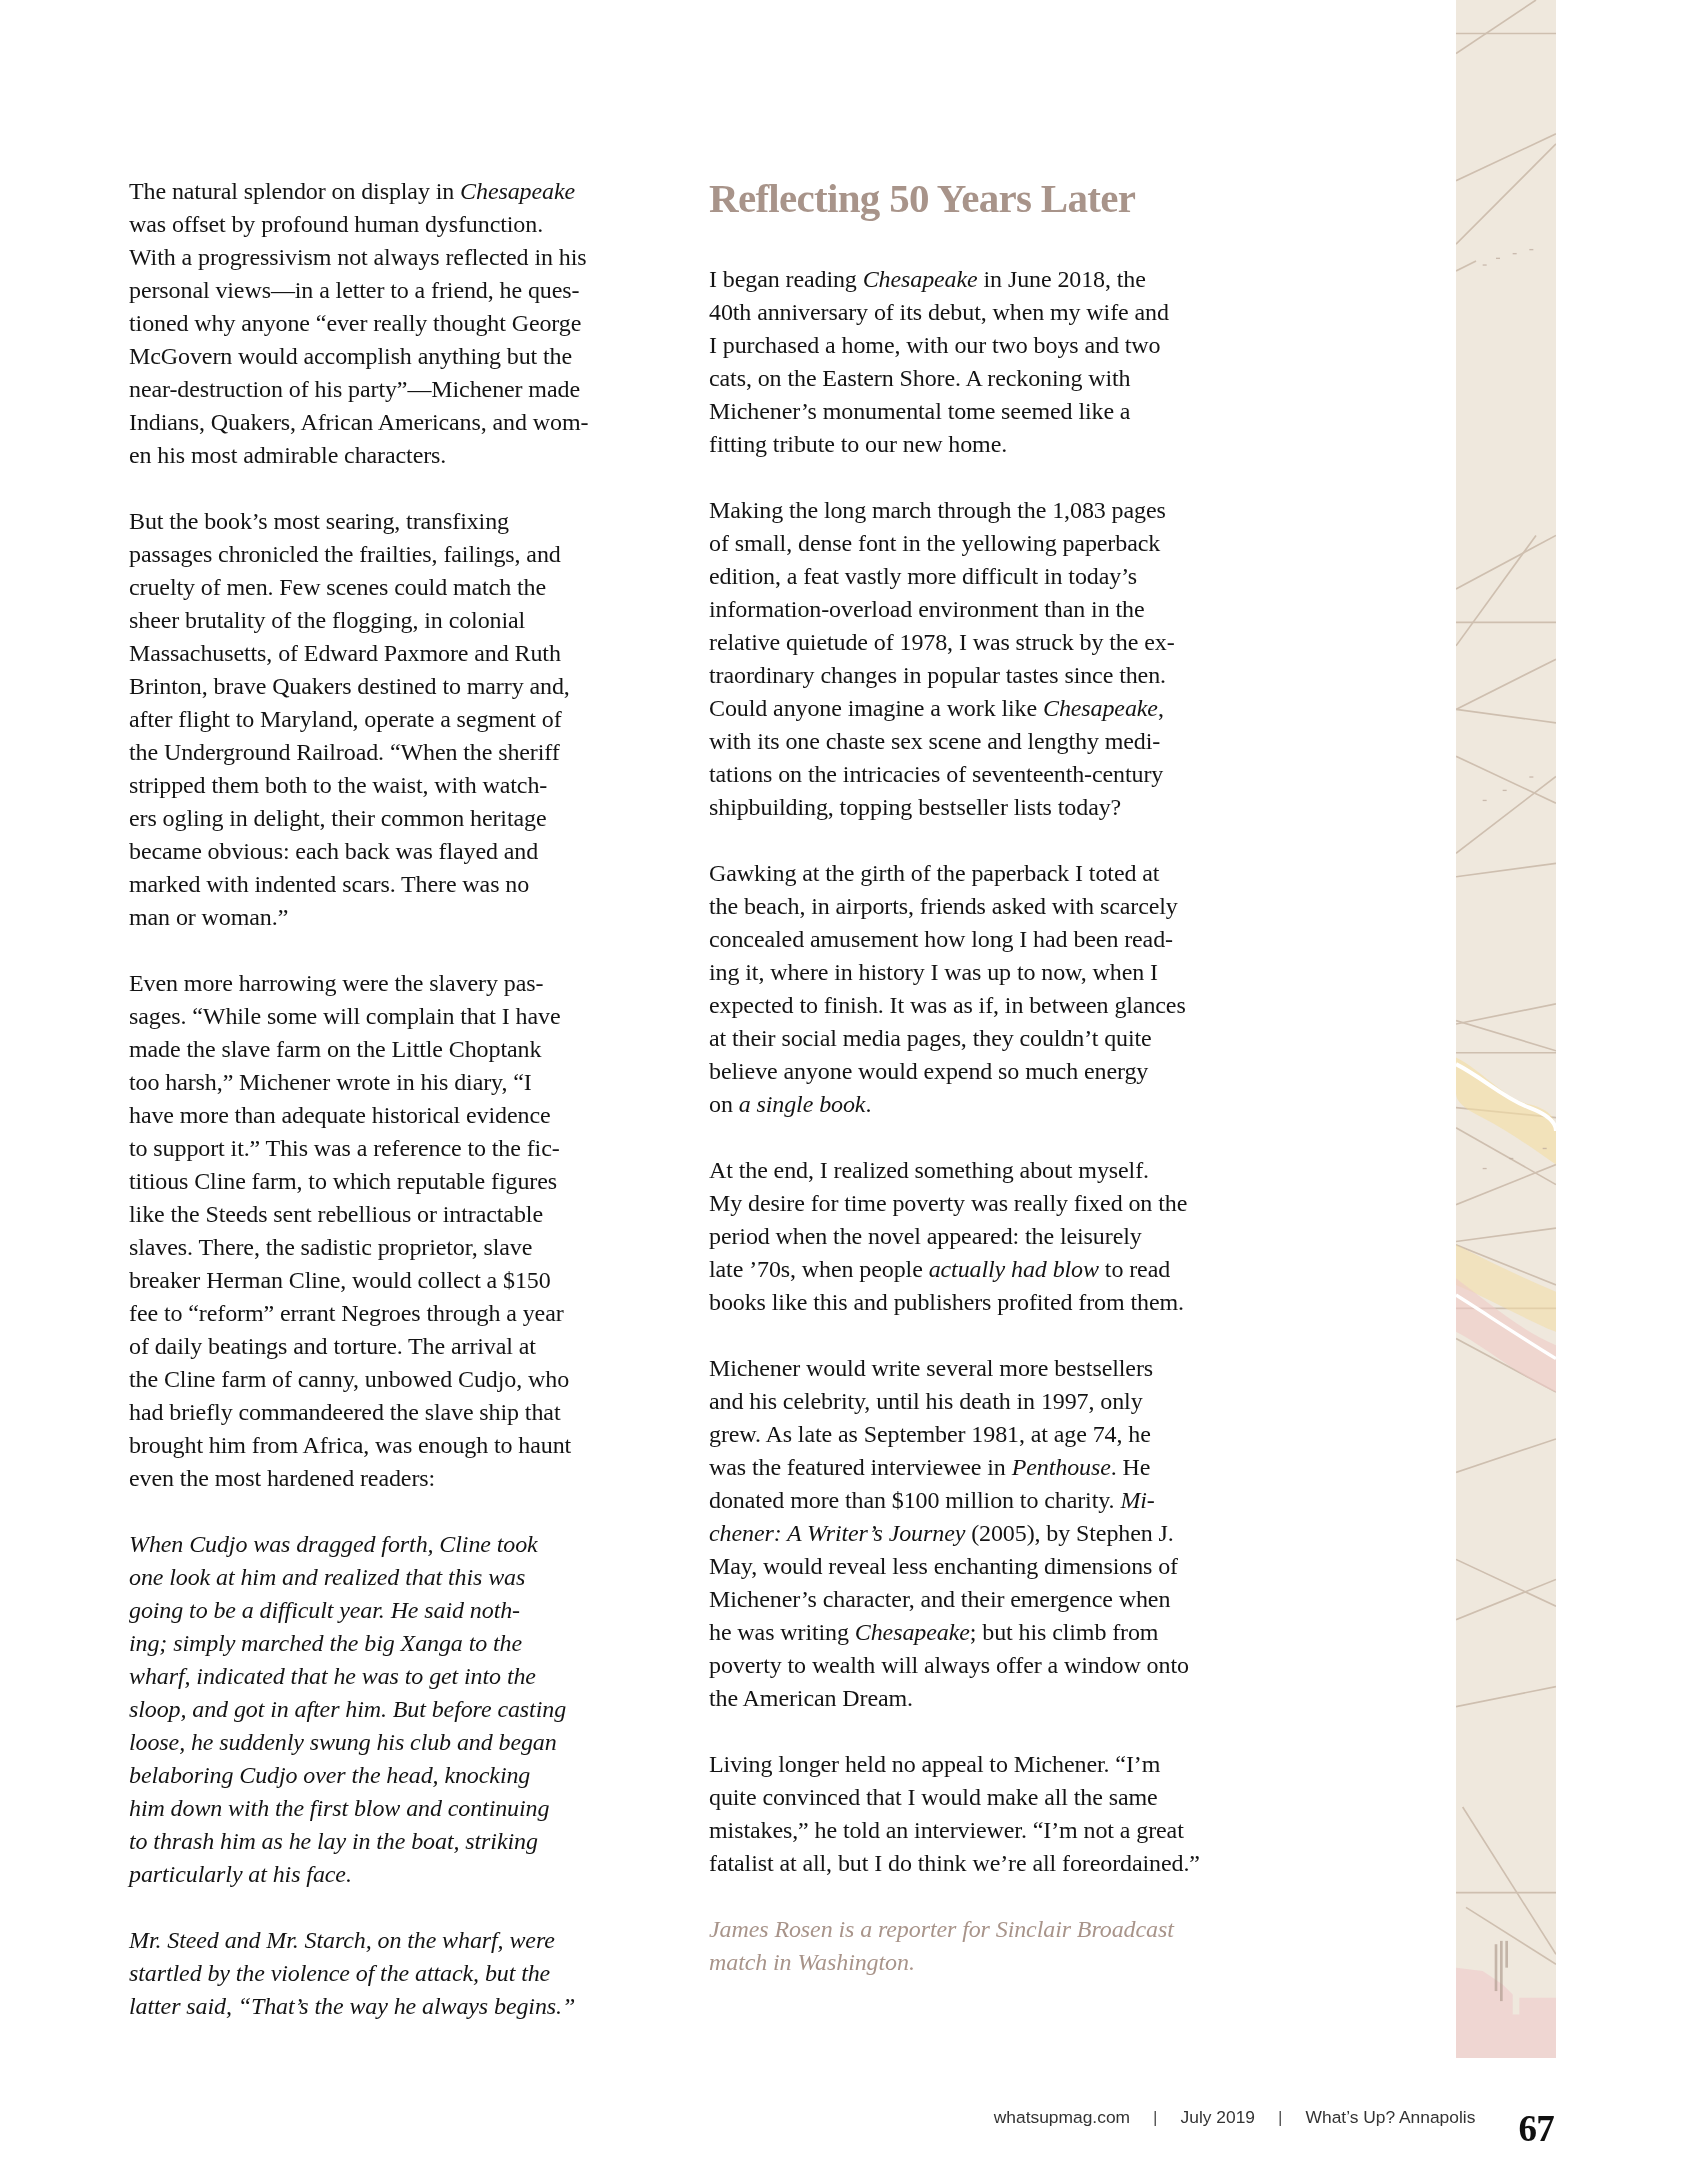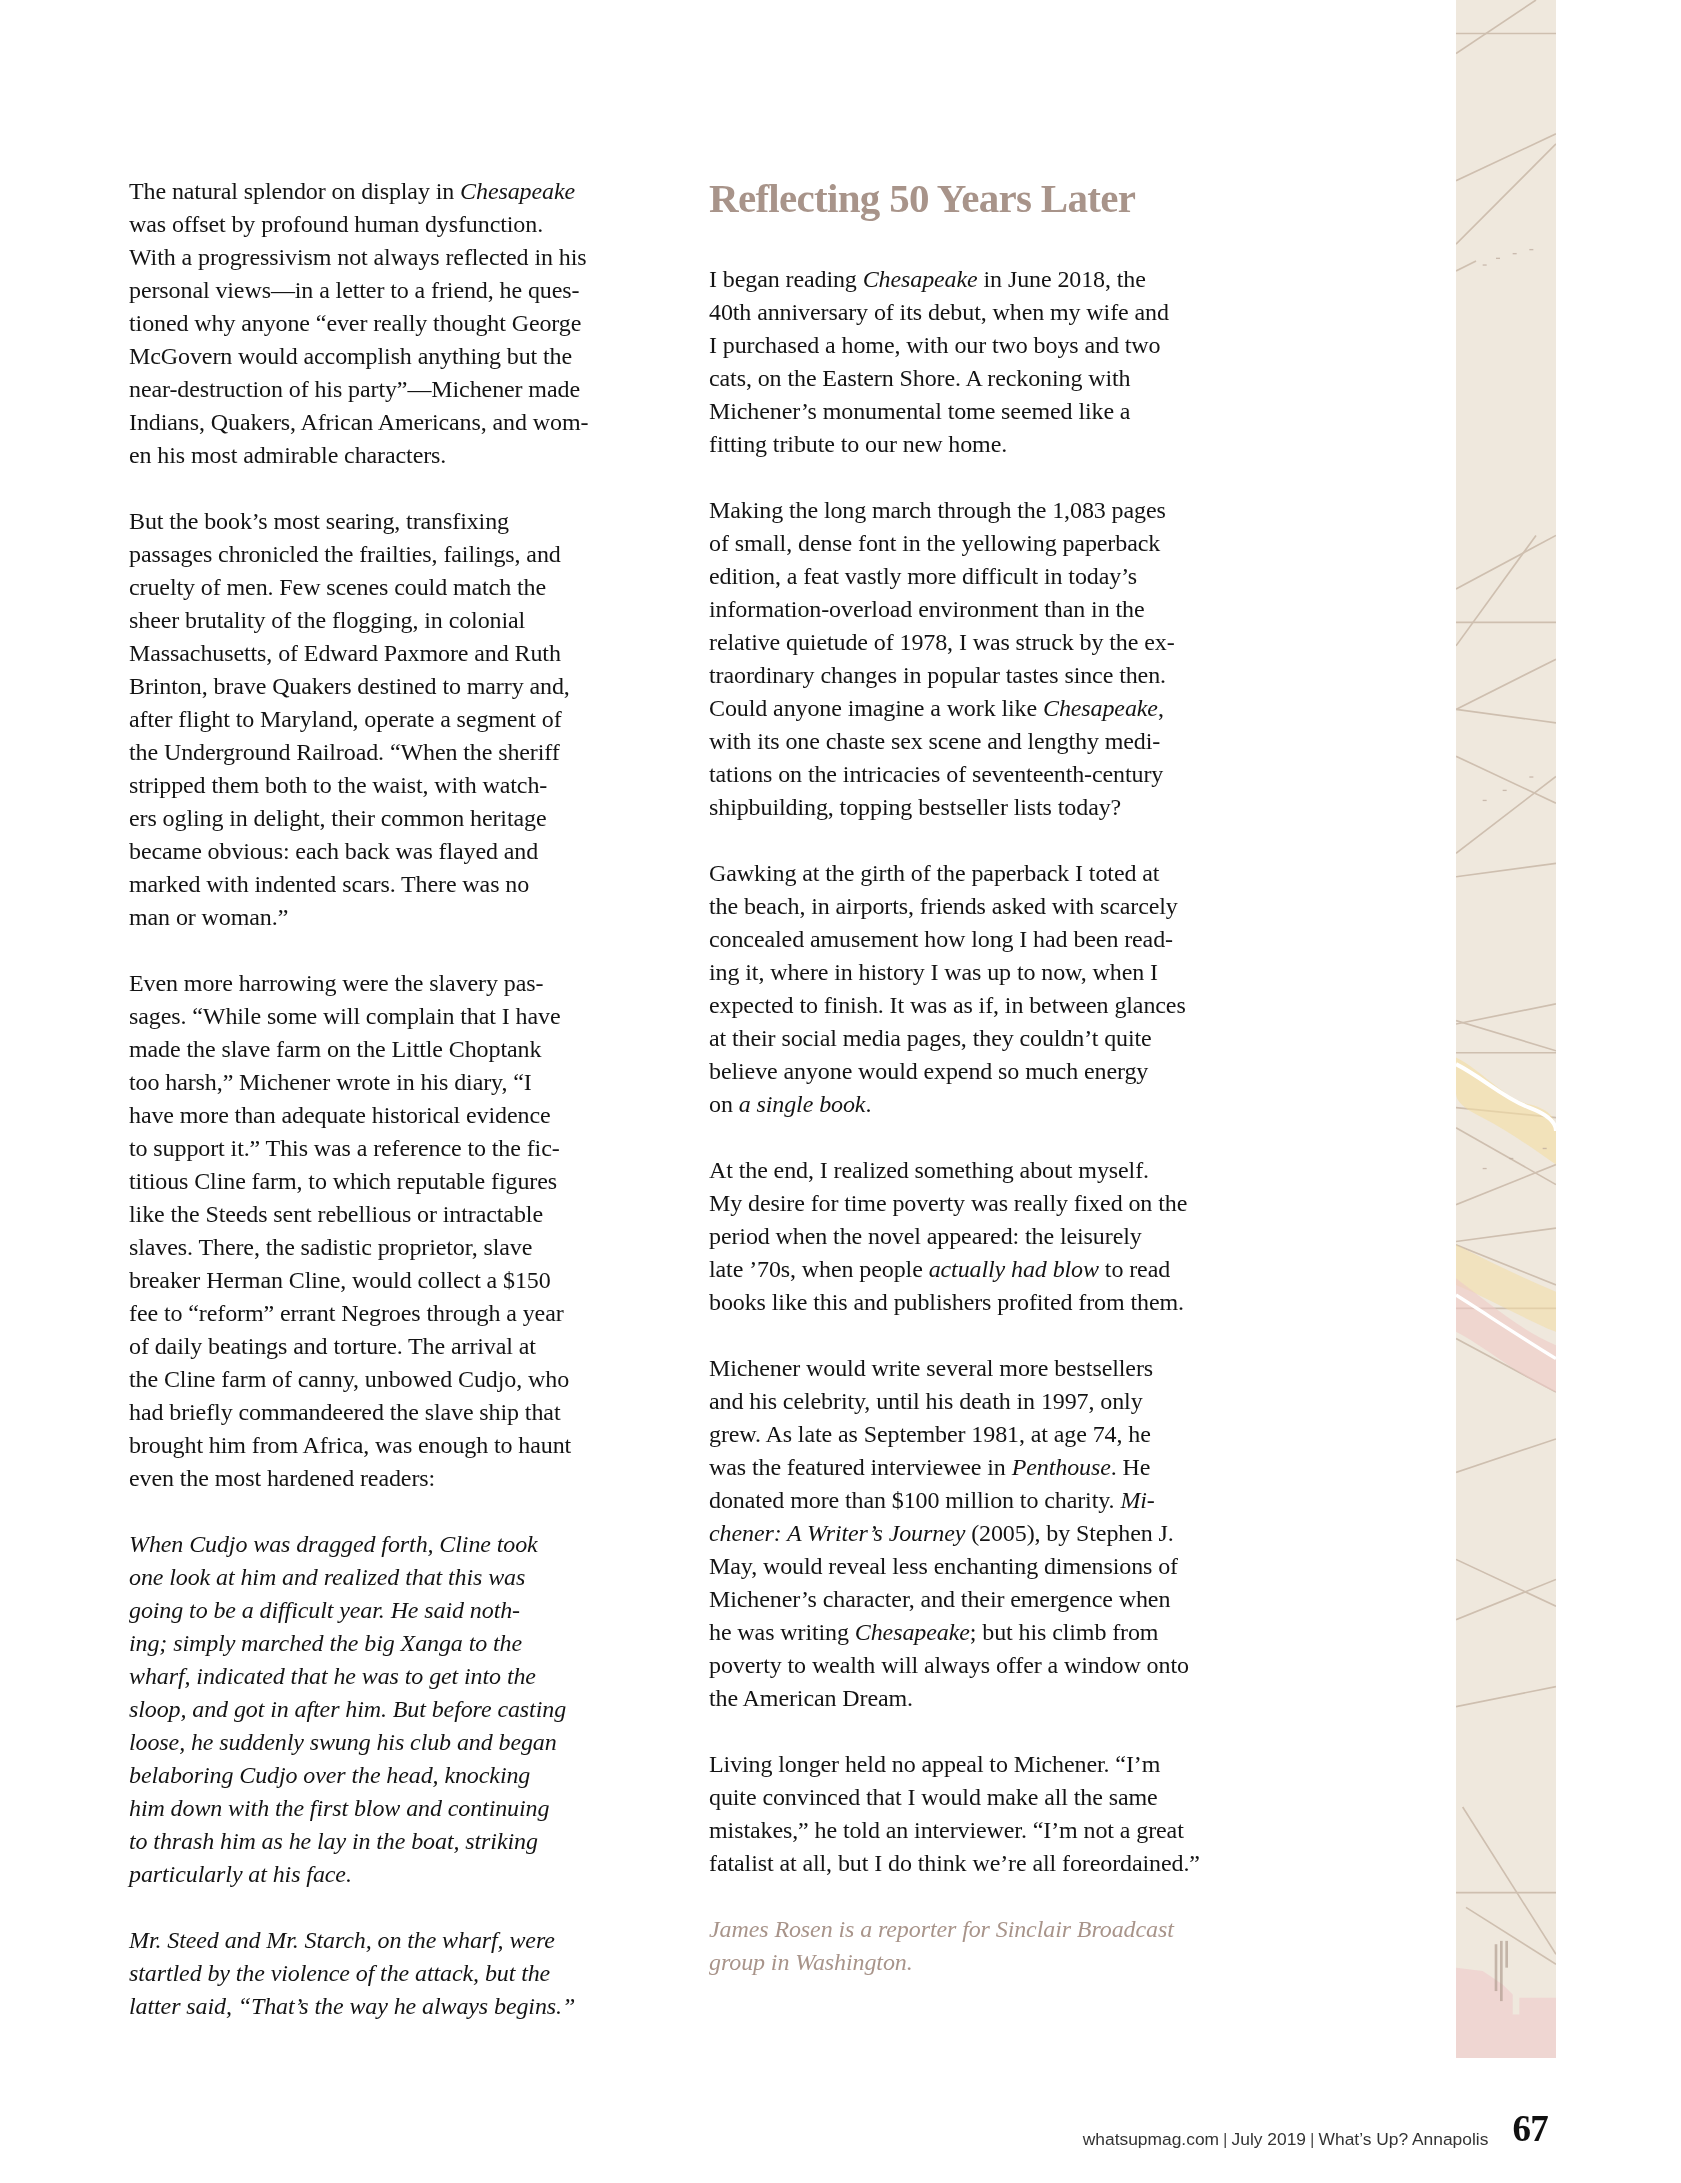--- a/index.html
+++ b/index.html
@@ -8,21 +8,21 @@
   .col { position: absolute; font-family: "Liberation Serif", serif; color: #141414; font-size: 24px; line-height: 33px; letter-spacing: -0.1px; }
   .col-left { left: 129px; top: 175px; width: 535px; }
   .col-right { left: 709px; top: 175px; width: 562px; }
   .col p { margin: 0 0 33px 0; white-space: pre-line; }
   .col p.quote { font-style: italic; font-family: Liberation Serif, serif; }
   .col em { font-style: italic; }
   .heading { font-family: "Liberation Serif", serif; font-weight: bold; color: #A8948A; font-size: 41px; line-height: 47px; margin: 0 0 41px 0; letter-spacing: -0.7px; }
   .author-note { font-style: italic; color: #A8948A; margin-top: 0; }
   .map-strip { position: absolute; left: 1456px; top: 0; width: 100px; height: 2058px; background: #EFE8DD; overflow: hidden; }
   .map-strip svg { display: block; width: 100px; height: 2058px; }
-  .footer { position: absolute; right: 133px; top: 2107px; font-family: "Liberation Sans", sans-serif; color: #333; font-size: 17.4px; display: flex; align-items: flex-end; gap: 4px; }
+  .footer { position: absolute; right: 127px; top: 2107px; font-family: "Liberation Sans", sans-serif; color: #333; font-size: 17.4px; display: flex; align-items: flex-start; gap: 23px; }
   .footer .sep { color: #555; }
   .footer .page-num { font-family: "Liberation Serif", serif; font-weight: bold; font-size: 37px; color: #111; margin-left: 20px; letter-spacing: -0.7px; }
 </style>
 </head>
 <body>
 
 <div class="page">
 
   <div class="col col-left">
     <p><span>The natural splendor on display in </span><em>Chesapeake</em><span>
@@ -119,21 +119,21 @@
 May, would reveal less enchanting dimensions of
 Michener’s character, and their emergence when
 he was writing </span><em>Chesapeake</em><span>; but his climb from
 poverty to wealth will always offer a window onto
 the American Dream.</span></p>
     <p><span>Living longer held no appeal to Michener. “I’m
 quite convinced that I would make all the same
 mistakes,” he told an interviewer. “I’m not a great
 fatalist at all, but I do think we’re all foreordained.”</span></p>
     <p class="author-note">James Rosen is a reporter for Sinclair Broadcast
-group in Washington.</p>
+match in Washington.</p>
   </div>
 
   <div class="map-strip">
     <svg viewBox="0 0 150 3075" preserveAspectRatio="none">
       <g stroke="#C9B8A8" stroke-width="2.5" fill="none" opacity="0.85">
         <line x1="0" y1="50" x2="150" y2="50"></line>
         <line x1="0" y1="80" x2="120" y2="0"></line>
         <line x1="0" y1="270" x2="150" y2="200"></line>
         <line x1="0" y1="365" x2="150" y2="215"></line>
         <line x1="0" y1="405" x2="30" y2="390"></line>

